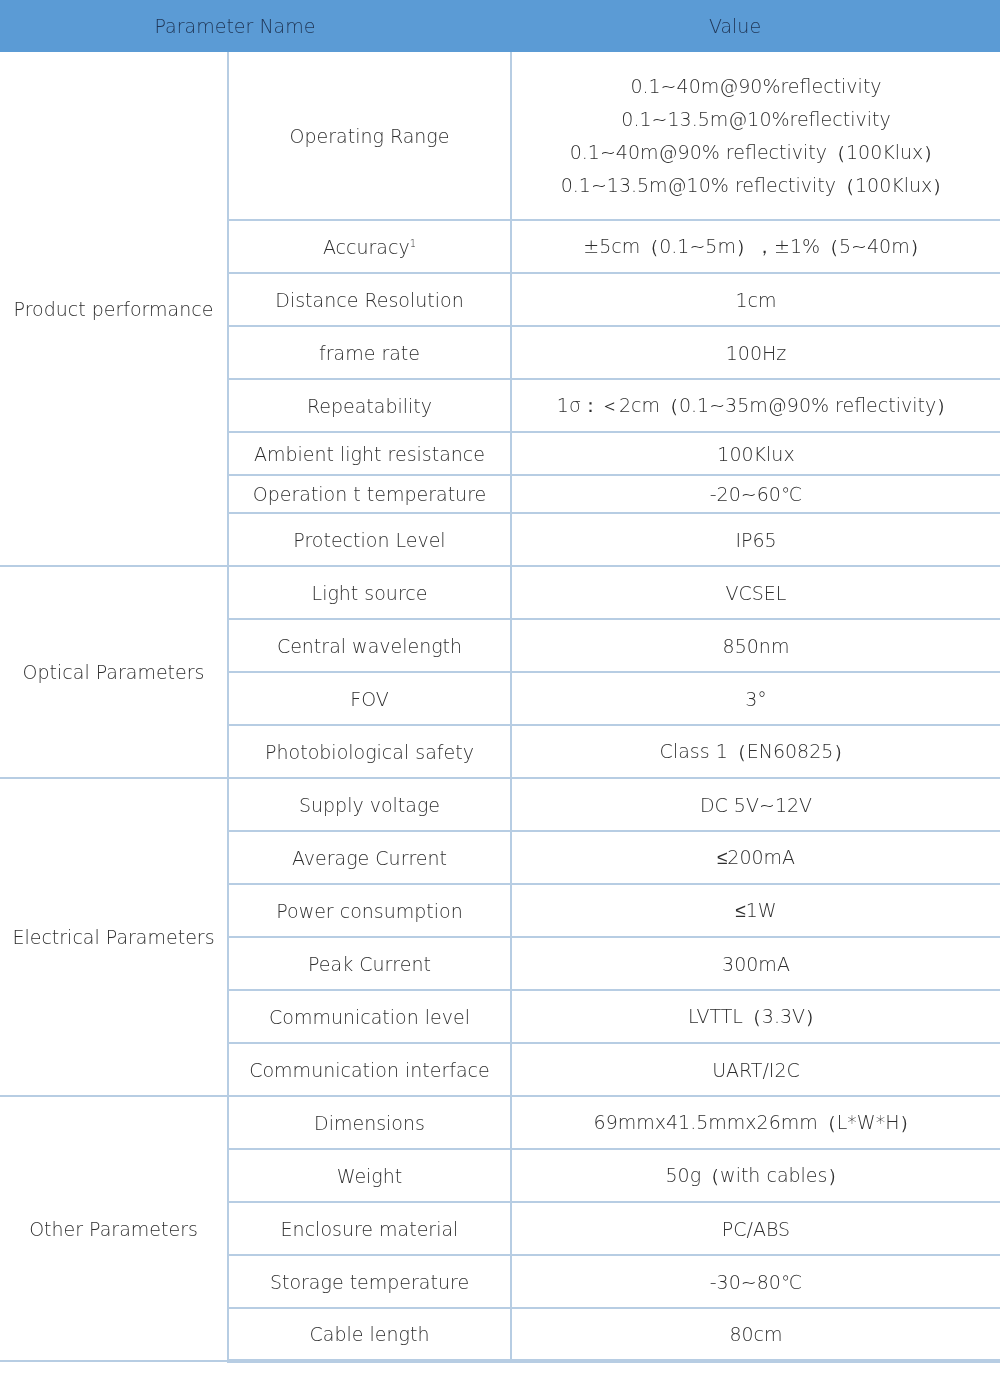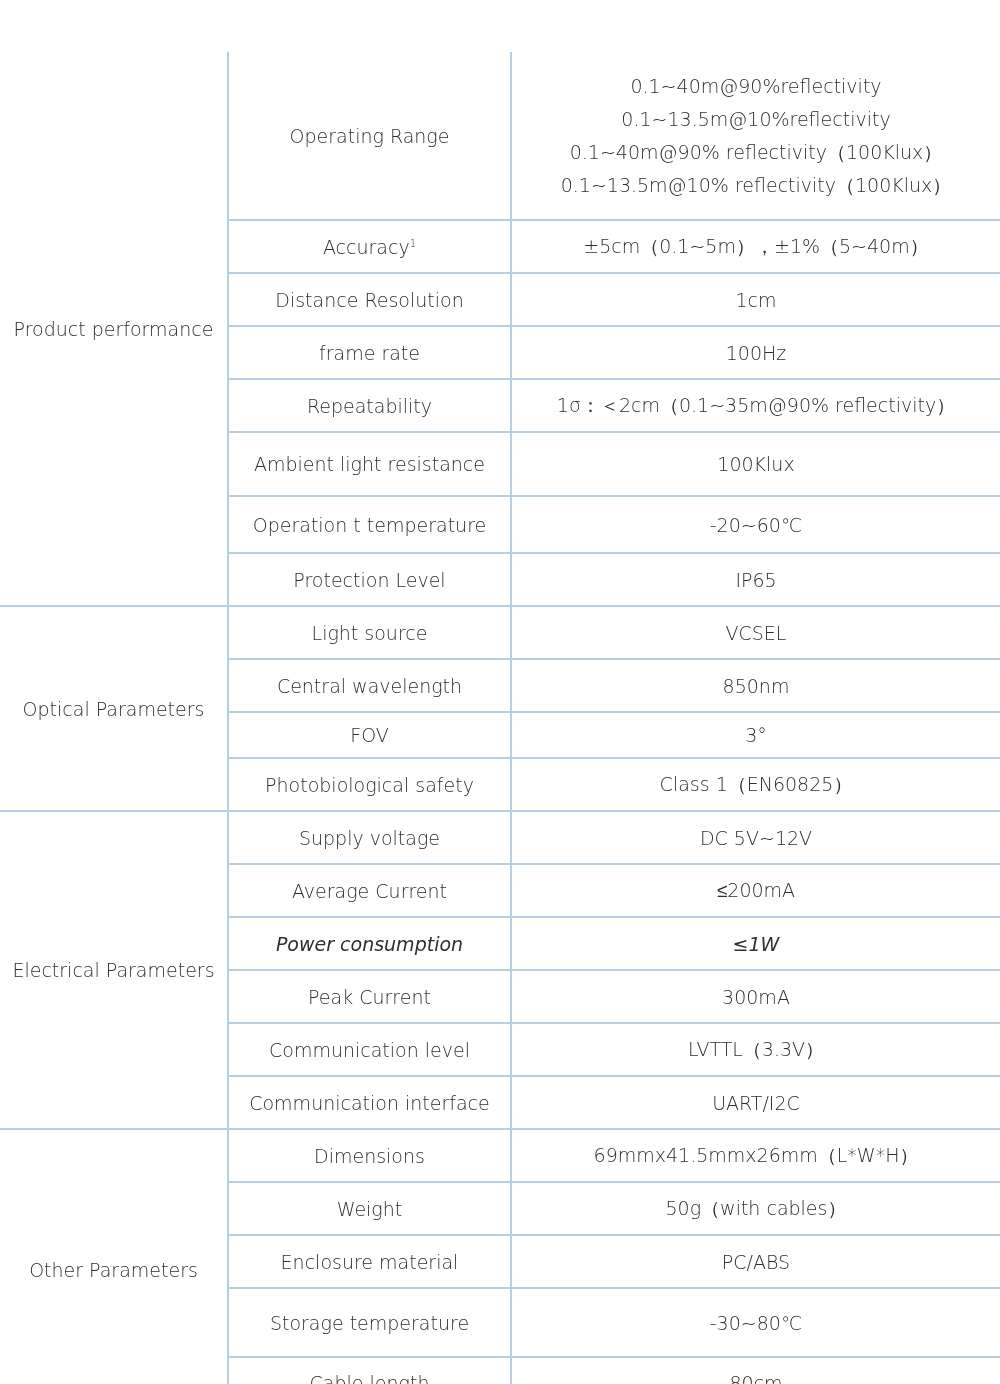--- a/index.html
+++ b/index.html
@@ -14,20 +14,24 @@
   td.val { border-right: none; }
   tr:last-child td { border-bottom: 4px solid #b7cde3; }
   tr.first td { border-top: none; }
   .multi div { line-height: 33px; }
   sup { font-size: 10px; }
 </style>
 </head>
 <body>
 
 <div class="sheet">
+  <div class="header">
+    <div class="h-name">Parameter Name</div>
+    <div class="h-value">Value</div>
+  </div>
   <table>
     <colgroup>
         <col style="width:228px">
         <col style="width:283px">
         <col style="width:489px">
       </colgroup>
     <tbody id="tbody">
         <tr class="first" style="height: 168px;">
           <td class="group" rowspan="8">Product performance</td>
           <td><span>Operating Range</span></td>
@@ -55,27 +59,27 @@
           <td class="val">
             <div>100Hz</div>
           </td>
         </tr>
         <tr style="height: 53px;">
           <td><span>Repeatability</span></td>
           <td class="val">
             <div>1σ：＜2cm（0.1~35m@90% reflectivity）</div>
           </td>
         </tr>
-        <tr style="height: 64px;">
+        <tr style="height: 43px;">
           <td><span>Ambient light resistance</span></td>
           <td class="val">
             <div>100Klux</div>
           </td>
         </tr>
-        <tr style="height: 57px;">
+        <tr style="height: 38px;">
           <td><span>Operation t temperature</span></td>
           <td class="val">
             <div>-20~60℃</div>
           </td>
         </tr>
         <tr style="height: 53px; padding-left: 27px;">
           <td><span>Protection Level</span></td>
           <td class="val">
             <div>IP65</div>
           </td>
@@ -86,21 +90,21 @@
           <td class="val">
             <div>VCSEL</div>
           </td>
         </tr>
         <tr style="height: 53px;">
           <td><span>Central wavelength</span></td>
           <td class="val">
             <div>850nm</div>
           </td>
         </tr>
-        <tr style="height: 46px;">
+        <tr style="height: 53px;">
           <td><span>FOV</span></td>
           <td class="val">
             <div>3°</div>
           </td>
         </tr>
         <tr style="height: 53px;">
           <td><span>Photobiological safety</span></td>
           <td class="val">
             <div>Class 1（EN60825）</div>
           </td>
@@ -111,21 +115,21 @@
           <td class="val">
             <div>DC 5V~12V</div>
           </td>
         </tr>
         <tr style="height: 53px;">
           <td><span>Average Current</span></td>
           <td class="val">
             <div>≤200mA</div>
           </td>
         </tr>
-        <tr style="height: 53px; font-style: italic;">
+        <tr style="height: 53px;">
           <td><span>Power consumption</span></td>
           <td class="val">
             <div>≤1W</div>
           </td>
         </tr>
         <tr style="height: 53px;">
           <td><span>Peak Current</span></td>
           <td class="val">
             <div>300mA</div>
           </td>
@@ -154,21 +158,21 @@
           <td class="val">
             <div>50g（with cables）</div>
           </td>
         </tr>
         <tr style="height: 53px;">
           <td><span>Enclosure material</span></td>
           <td class="val">
             <div>PC/ABS</div>
           </td>
         </tr>
-        <tr style="height: 69px; padding-left: 28px;">
+        <tr style="height: 53px; padding-left: 28px;">
           <td><span>Storage temperature</span></td>
           <td class="val">
             <div>-30~80℃</div>
           </td>
         </tr>
         <tr style="height: 53px;">
           <td><span>Cable length</span></td>
           <td class="val">
             <div>80cm</div>
           </td>

